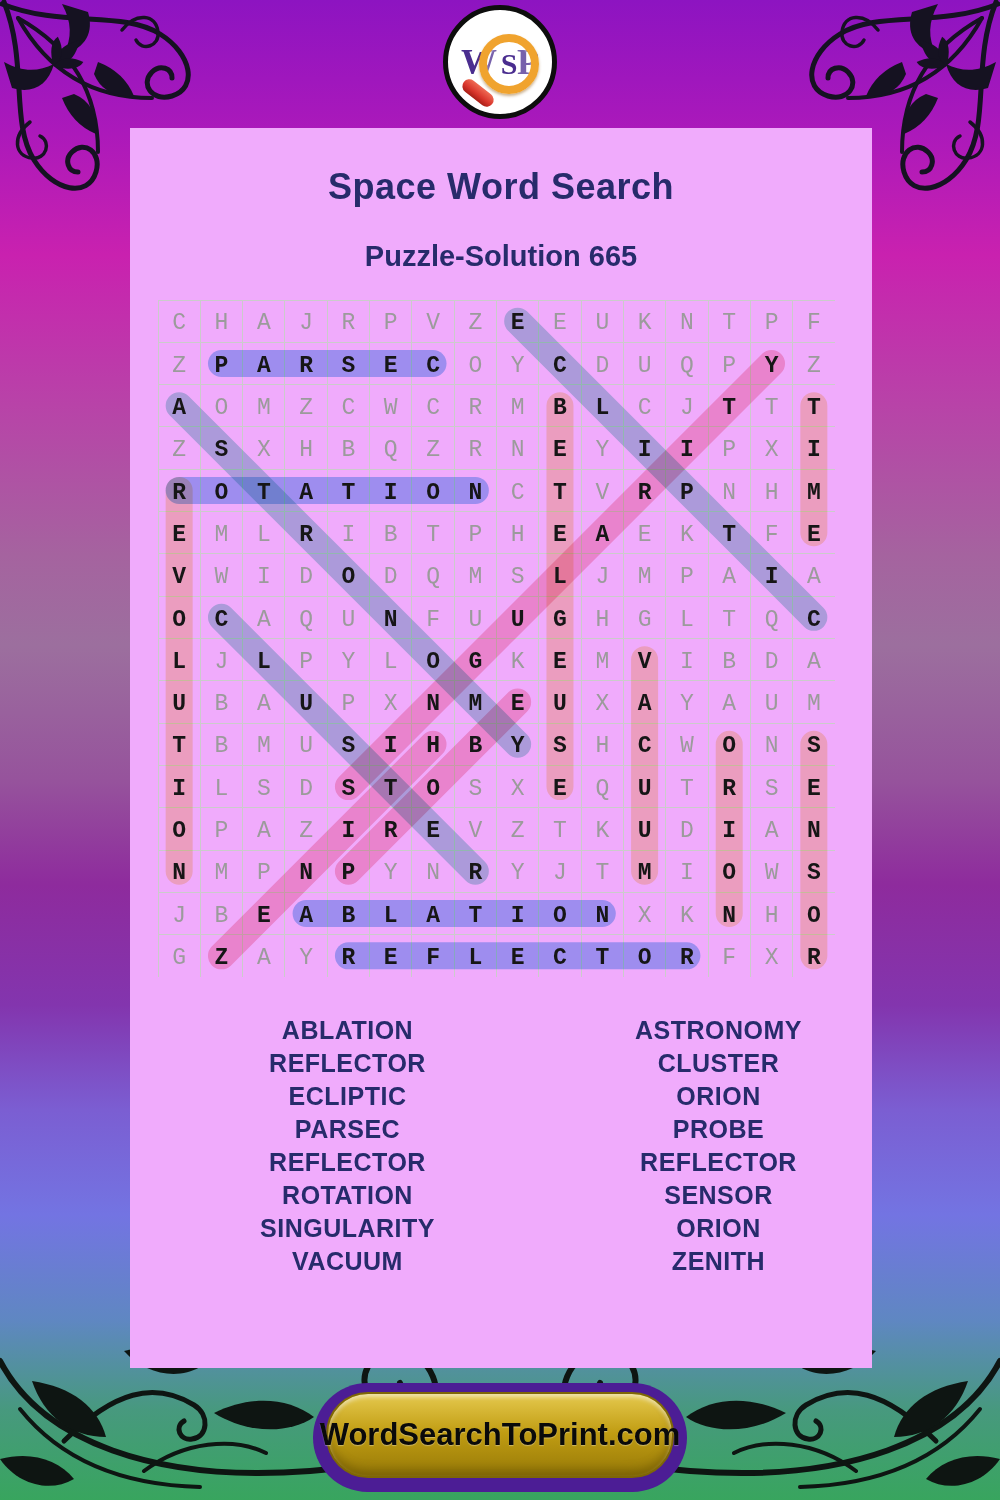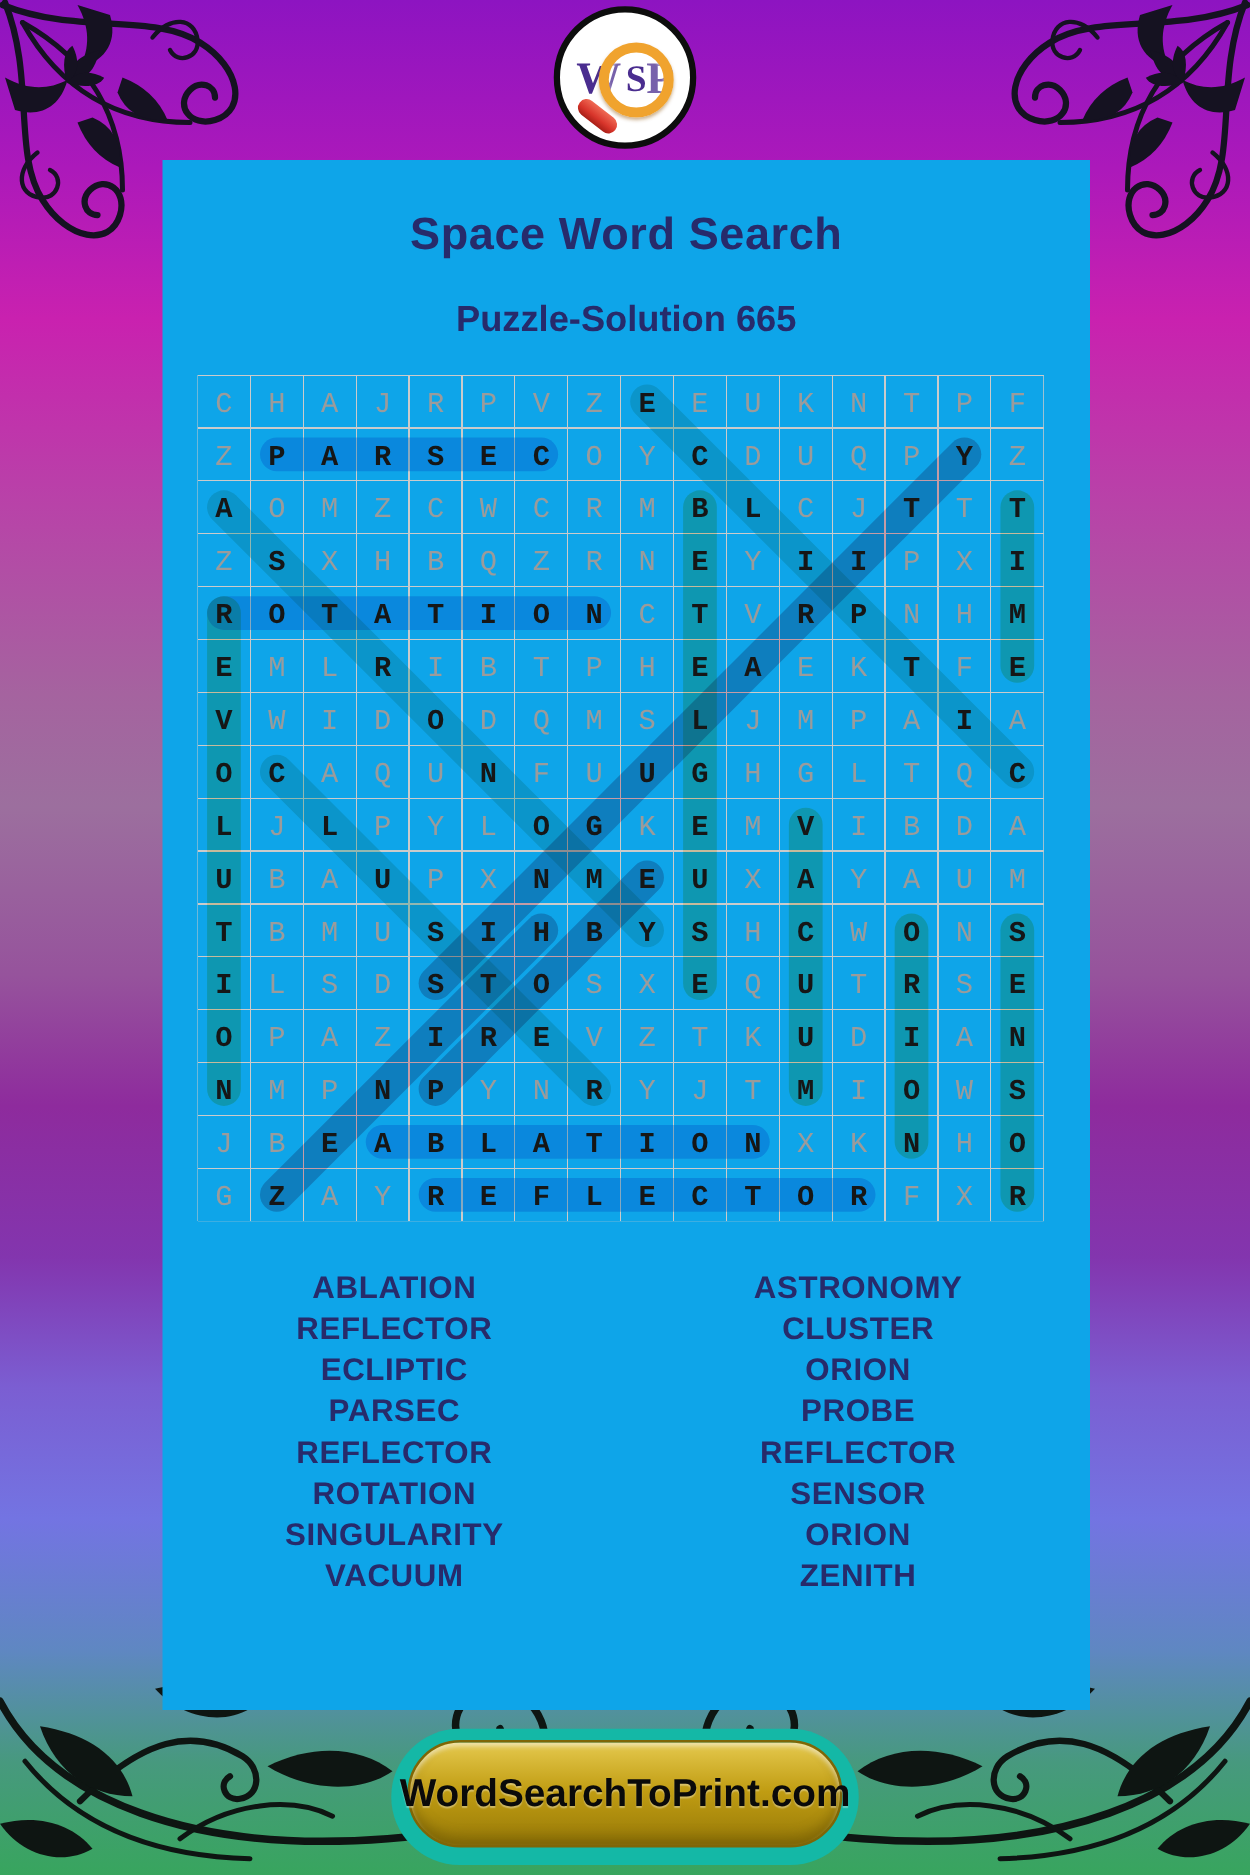--- a/index.html
+++ b/index.html
@@ -13,21 +13,21 @@
       #47997e 94%, #38a55e 100%);
   }
   .ornament{position:absolute;z-index:0;pointer-events:none;}
   .orn-tl{top:0;left:0;}
   .orn-tr{top:0;right:0;transform:scaleX(-1);}
   .orn-bl{bottom:-4px;left:0;}
   .orn-br{bottom:-4px;right:0;transform:scaleX(-1);}
 
   .card{
     position:absolute;z-index:1;left:130px;top:128px;width:742px;height:1240px;
-    background:#0ea5e9;
+    background:#f0abfc;
   }
 
   .logo{
     position:absolute;z-index:3;left:443px;top:5px;width:114px;height:114px;
     background:#ffffff;border:5px solid #0d0d0d;border-radius:50%;
     box-sizing:border-box;
   }
   .logo-letters{
     position:absolute;inset:0;display:flex;align-items:center;justify-content:center;
     font-family:"Liberation Serif", serif;font-weight:bold;
@@ -57,27 +57,28 @@
   .subtitle{
     position:absolute;left:0;right:0;top:98px;text-align:center;
     font-size:29px;font-weight:bold;color:var(--title-navy);margin-top:14px;
   }
 
   .grid-wrap{position:absolute;left:28px;top:172px;width:677px;height:677px;}
 
   .words{
     position:absolute;left:0;top:886px;width:742px;display:flex;
     color:var(--title-navy);
+    padding-left:32px;
   }
   .word-col{width:50%;display:flex;flex-direction:column;align-items:center;}
   .word-item{font-size:25px;font-weight:bold;line-height:33px;letter-spacing:.5px;}
 
   .site-button-wrap{
     position:absolute;z-index:2;left:50%;top:1383px;transform:translateX(-50%);
-    background:#14b8a6;border-radius:58px;padding:9px 13px 14px 13px;
+    background:#4c1d95;border-radius:58px;padding:9px 13px 14px 13px;
   }
   .site-button{
     width:344px;height:82px;border-radius:42px;border:2px solid #7e6607;
     background:linear-gradient(180deg,#e5c94e 0%,#c09c12 48%,#977a08 100%);
     box-shadow:inset 0 3px 4px rgba(255,255,255,.55), inset 0 -6px 10px rgba(90,70,0,.45);
     display:flex;align-items:center;justify-content:center;
     font-size:31px;font-weight:bold;color:#0a0a0a;cursor:pointer;
     text-shadow:0 1px 1px rgba(255,255,255,.35);
     font-family:"Liberation Sans", sans-serif;
   }

